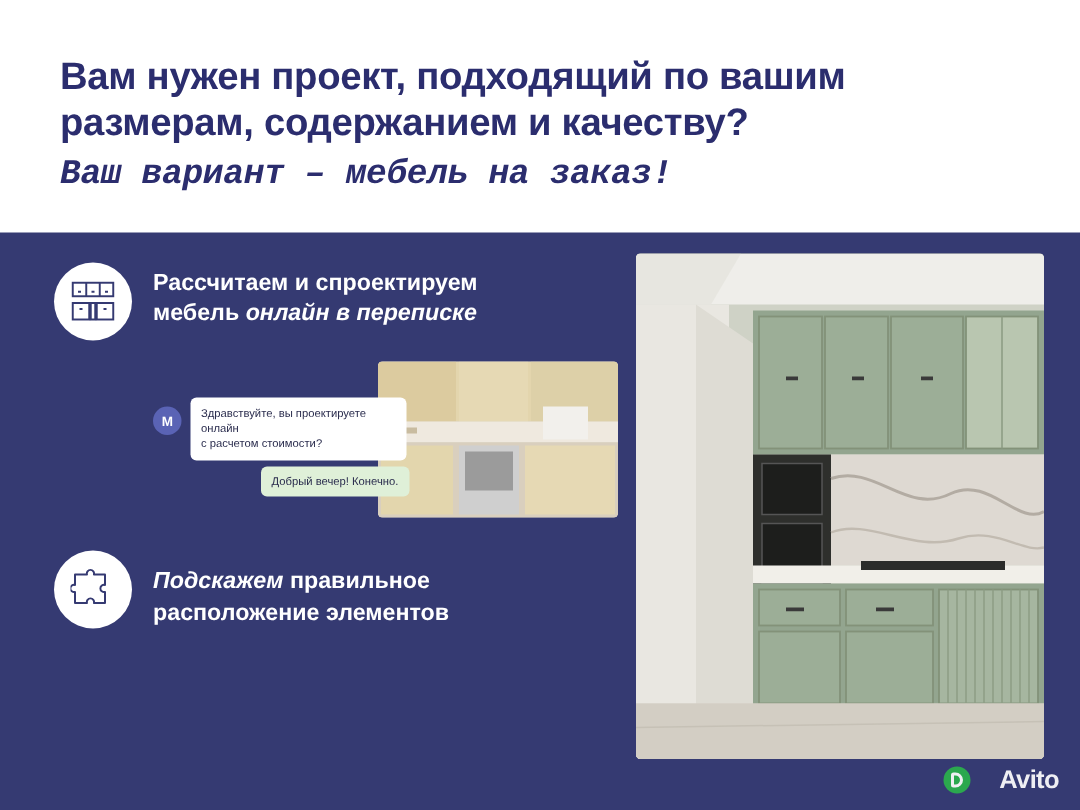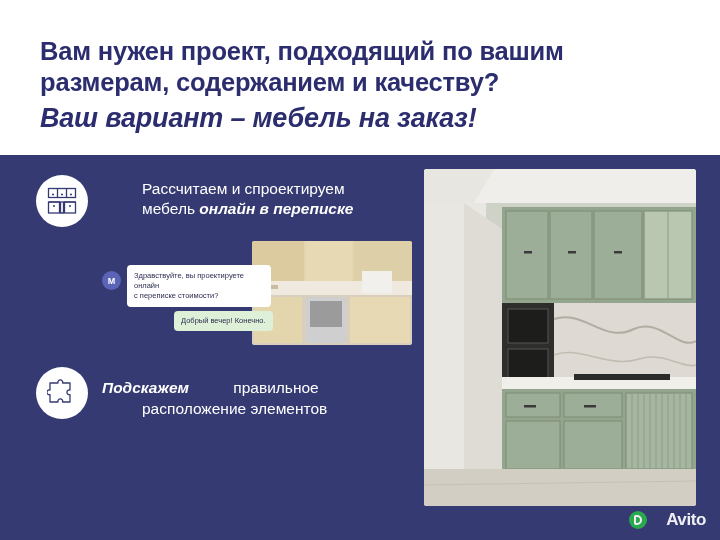--- a/index.html
+++ b/index.html
@@ -41,21 +41,22 @@
   }
   .headline .l1, .headline .l2 {
     display: block;
   }
   .headline-accent {
     display: block;
     margin-top: 4px;
     font-style: italic;
     font-weight: 700;
     color: #2b2d6e;
-    font-size: 27px;
+    font-size: 23px;
+    font-family: Liberation Mono, monospace;
   }
 
   
   .panel {
     position: absolute;
     left: 0; top: 155px;
     width: 720px;
     height: 385px;
     background: #353a72;
   }
@@ -88,21 +89,21 @@
   .feature-text {
     color: #ffffff;
     font-size: 15.5px;
     line-height: 1.32;
     padding-top: 4px;
   }
   .feature-text .bold-italic {
     font-weight: 700;
     font-style: italic;
   }
-  .feature-text .reg { font-weight: 400; margin-left: 40px; }
+  .feature-text .reg { font-weight: 700; }
 
   
   .chat-block {
     position: relative;
     margin-top: 14px;
     margin-left: 66px;
     width: 310px;
     height: 104px;
   }
   .chat-photo {
@@ -260,21 +261,21 @@
             <rect x="54" y="56" width="40" height="46" fill="#cfcfcf"></rect>
             <rect x="58" y="60" width="32" height="26" fill="#9b9b9b"></rect>
             <rect x="98" y="56" width="60" height="46" fill="#e6d9b4"></rect>
             <rect x="110" y="30" width="30" height="22" fill="#f2f0ec"></rect>
             <rect x="6" y="44" width="20" height="4" fill="#c9bca0"></rect>
           </svg>
         </div>
         <div class="avatar">М</div>
         <div class="bubble-in">
           <span>Здравствуйте, вы проектируете онлайн</span><br>
-          <span>с переписке стоимости?</span>
+          <span>с расчетом стоимости?</span>
         </div>
         <div class="bubble-out">Добрый вечер! Конечно.</div>
       </div>
 
       <div class="feature f2">
         <div class="badge">
           <svg width="30" height="28" viewBox="0 0 30 28">
             <g fill="none" stroke="#353a72" stroke-width="1.3" stroke-linejoin="round">
               <path d="M3 4 h8 a2.4 2.4 0 1 1 4.6 0 H23 v7 a2.4 2.4 0 1 0 0 4.6 V23 h-7.4 a2.4 2.4 0 1 0 -4.6 0 H3 v-7.4 a2.4 2.4 0 1 1 0 -4.6 Z"></path>
             </g>

